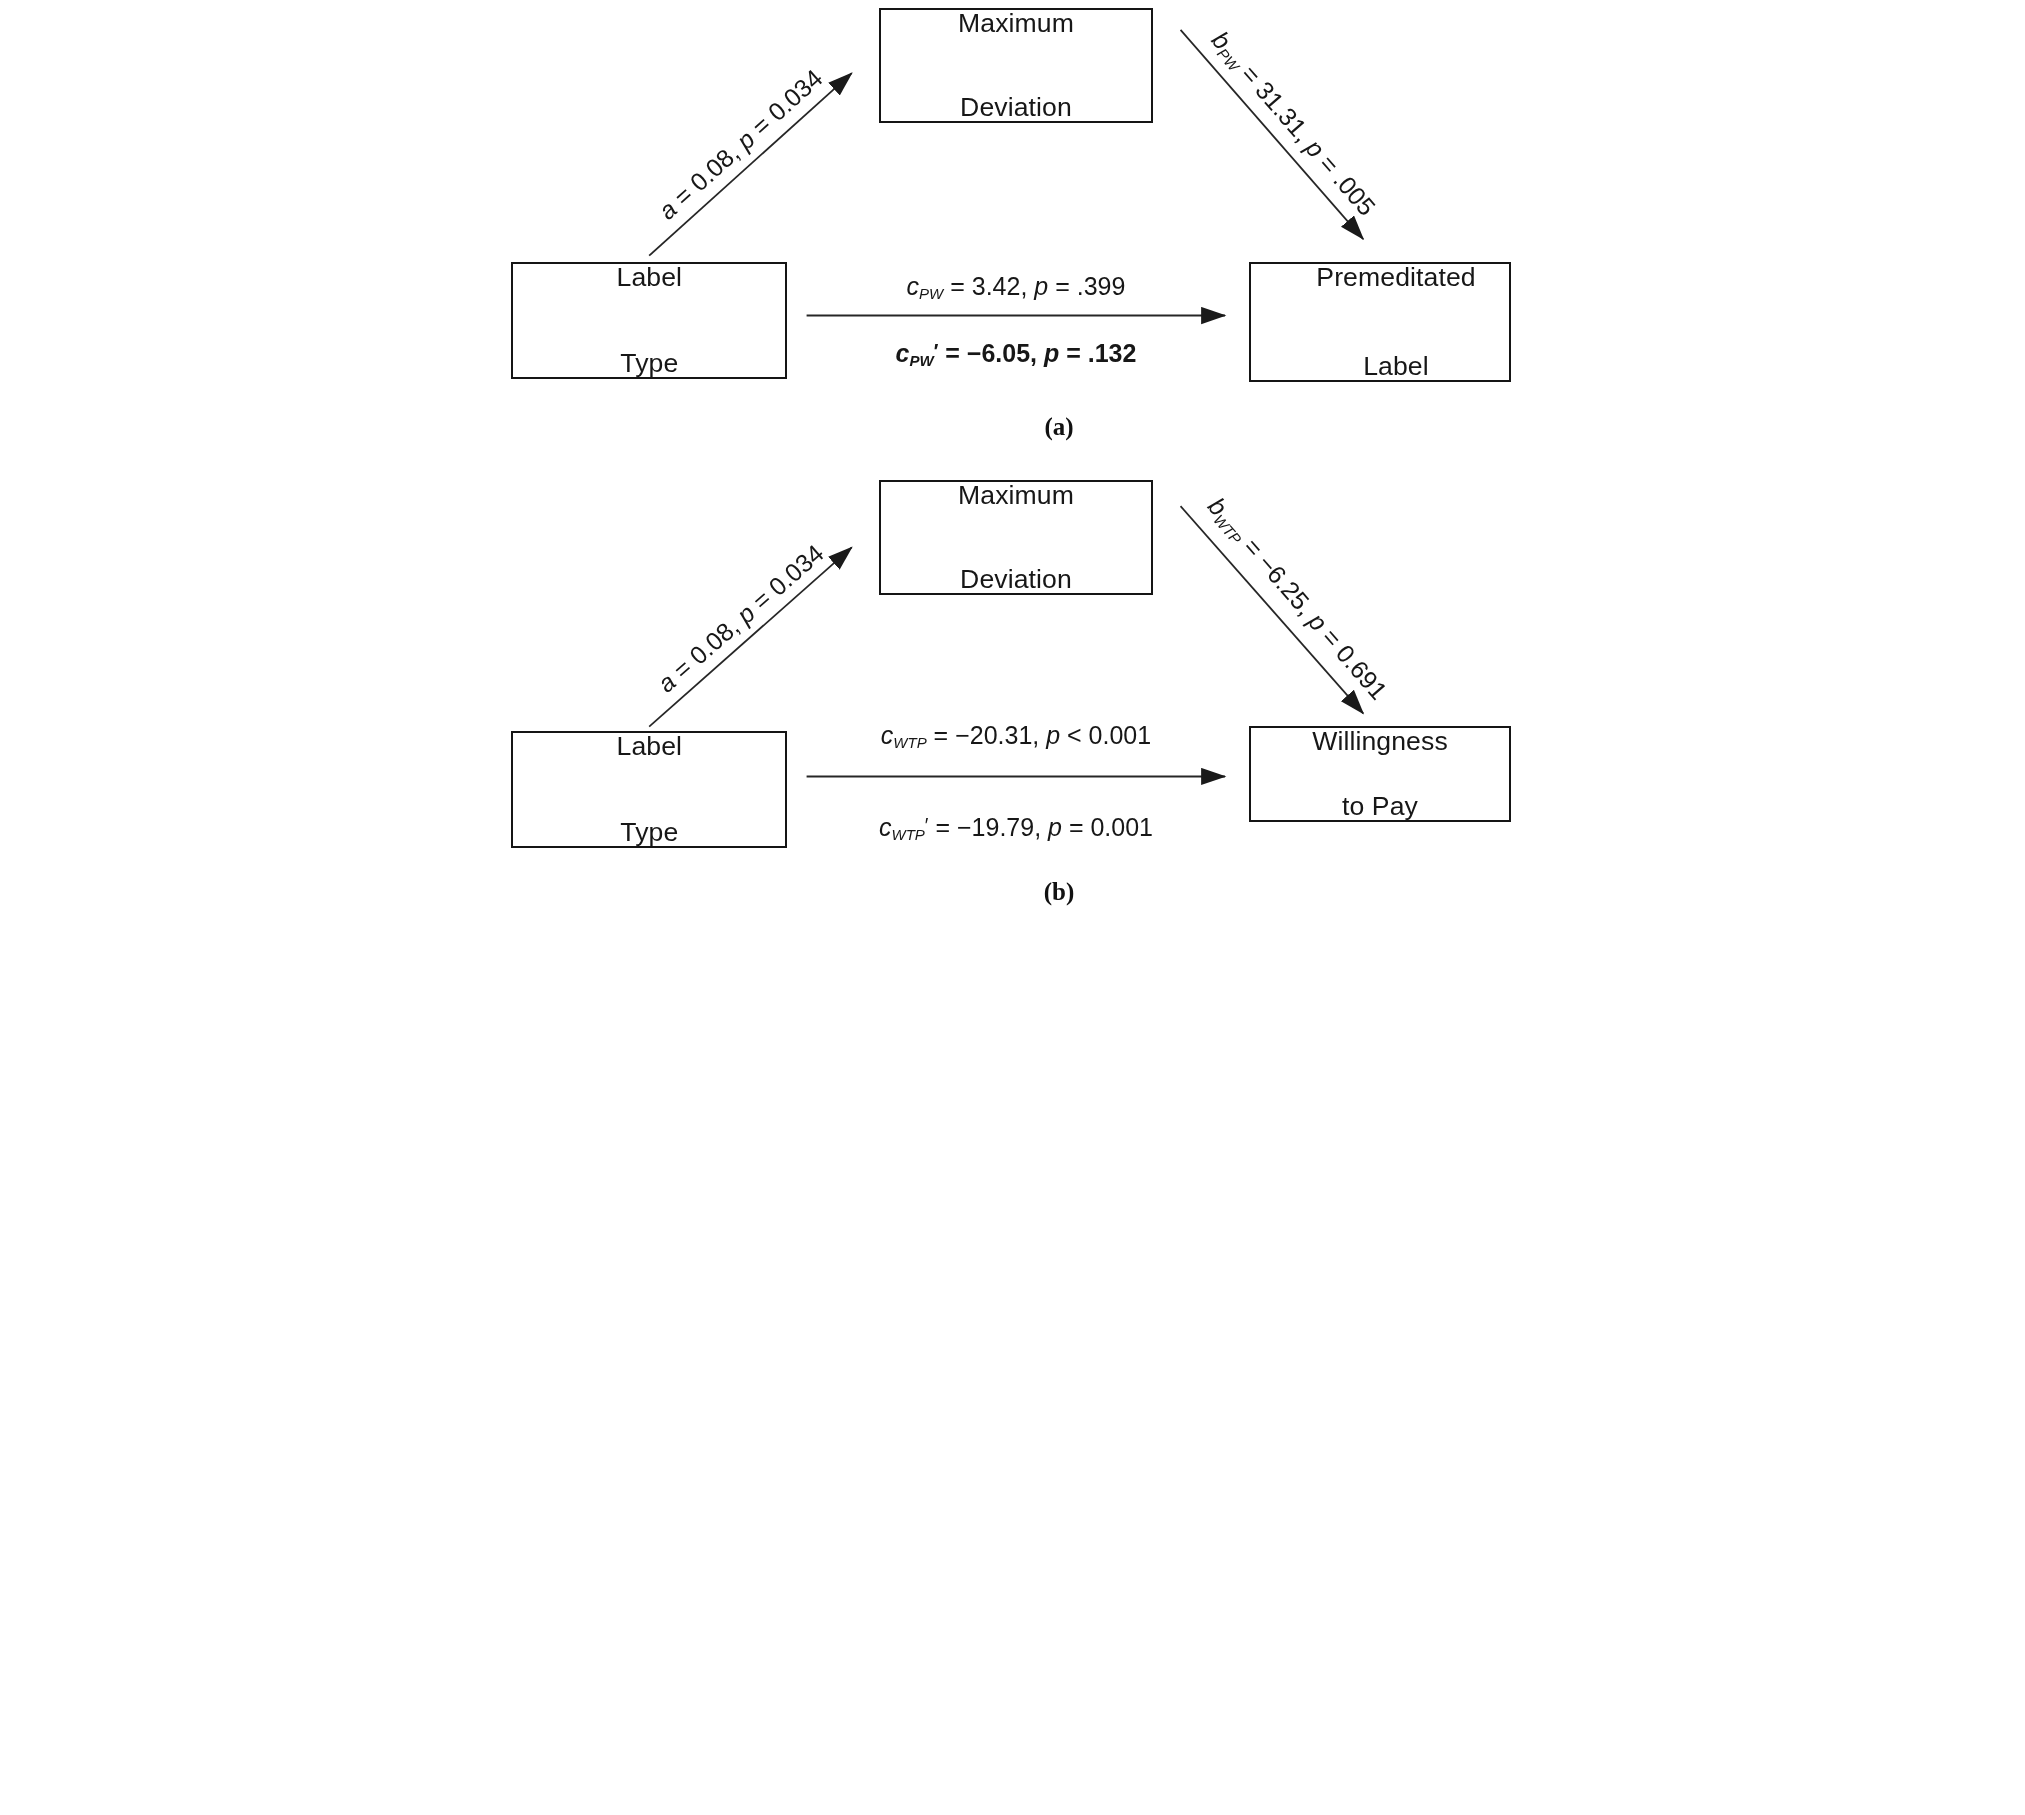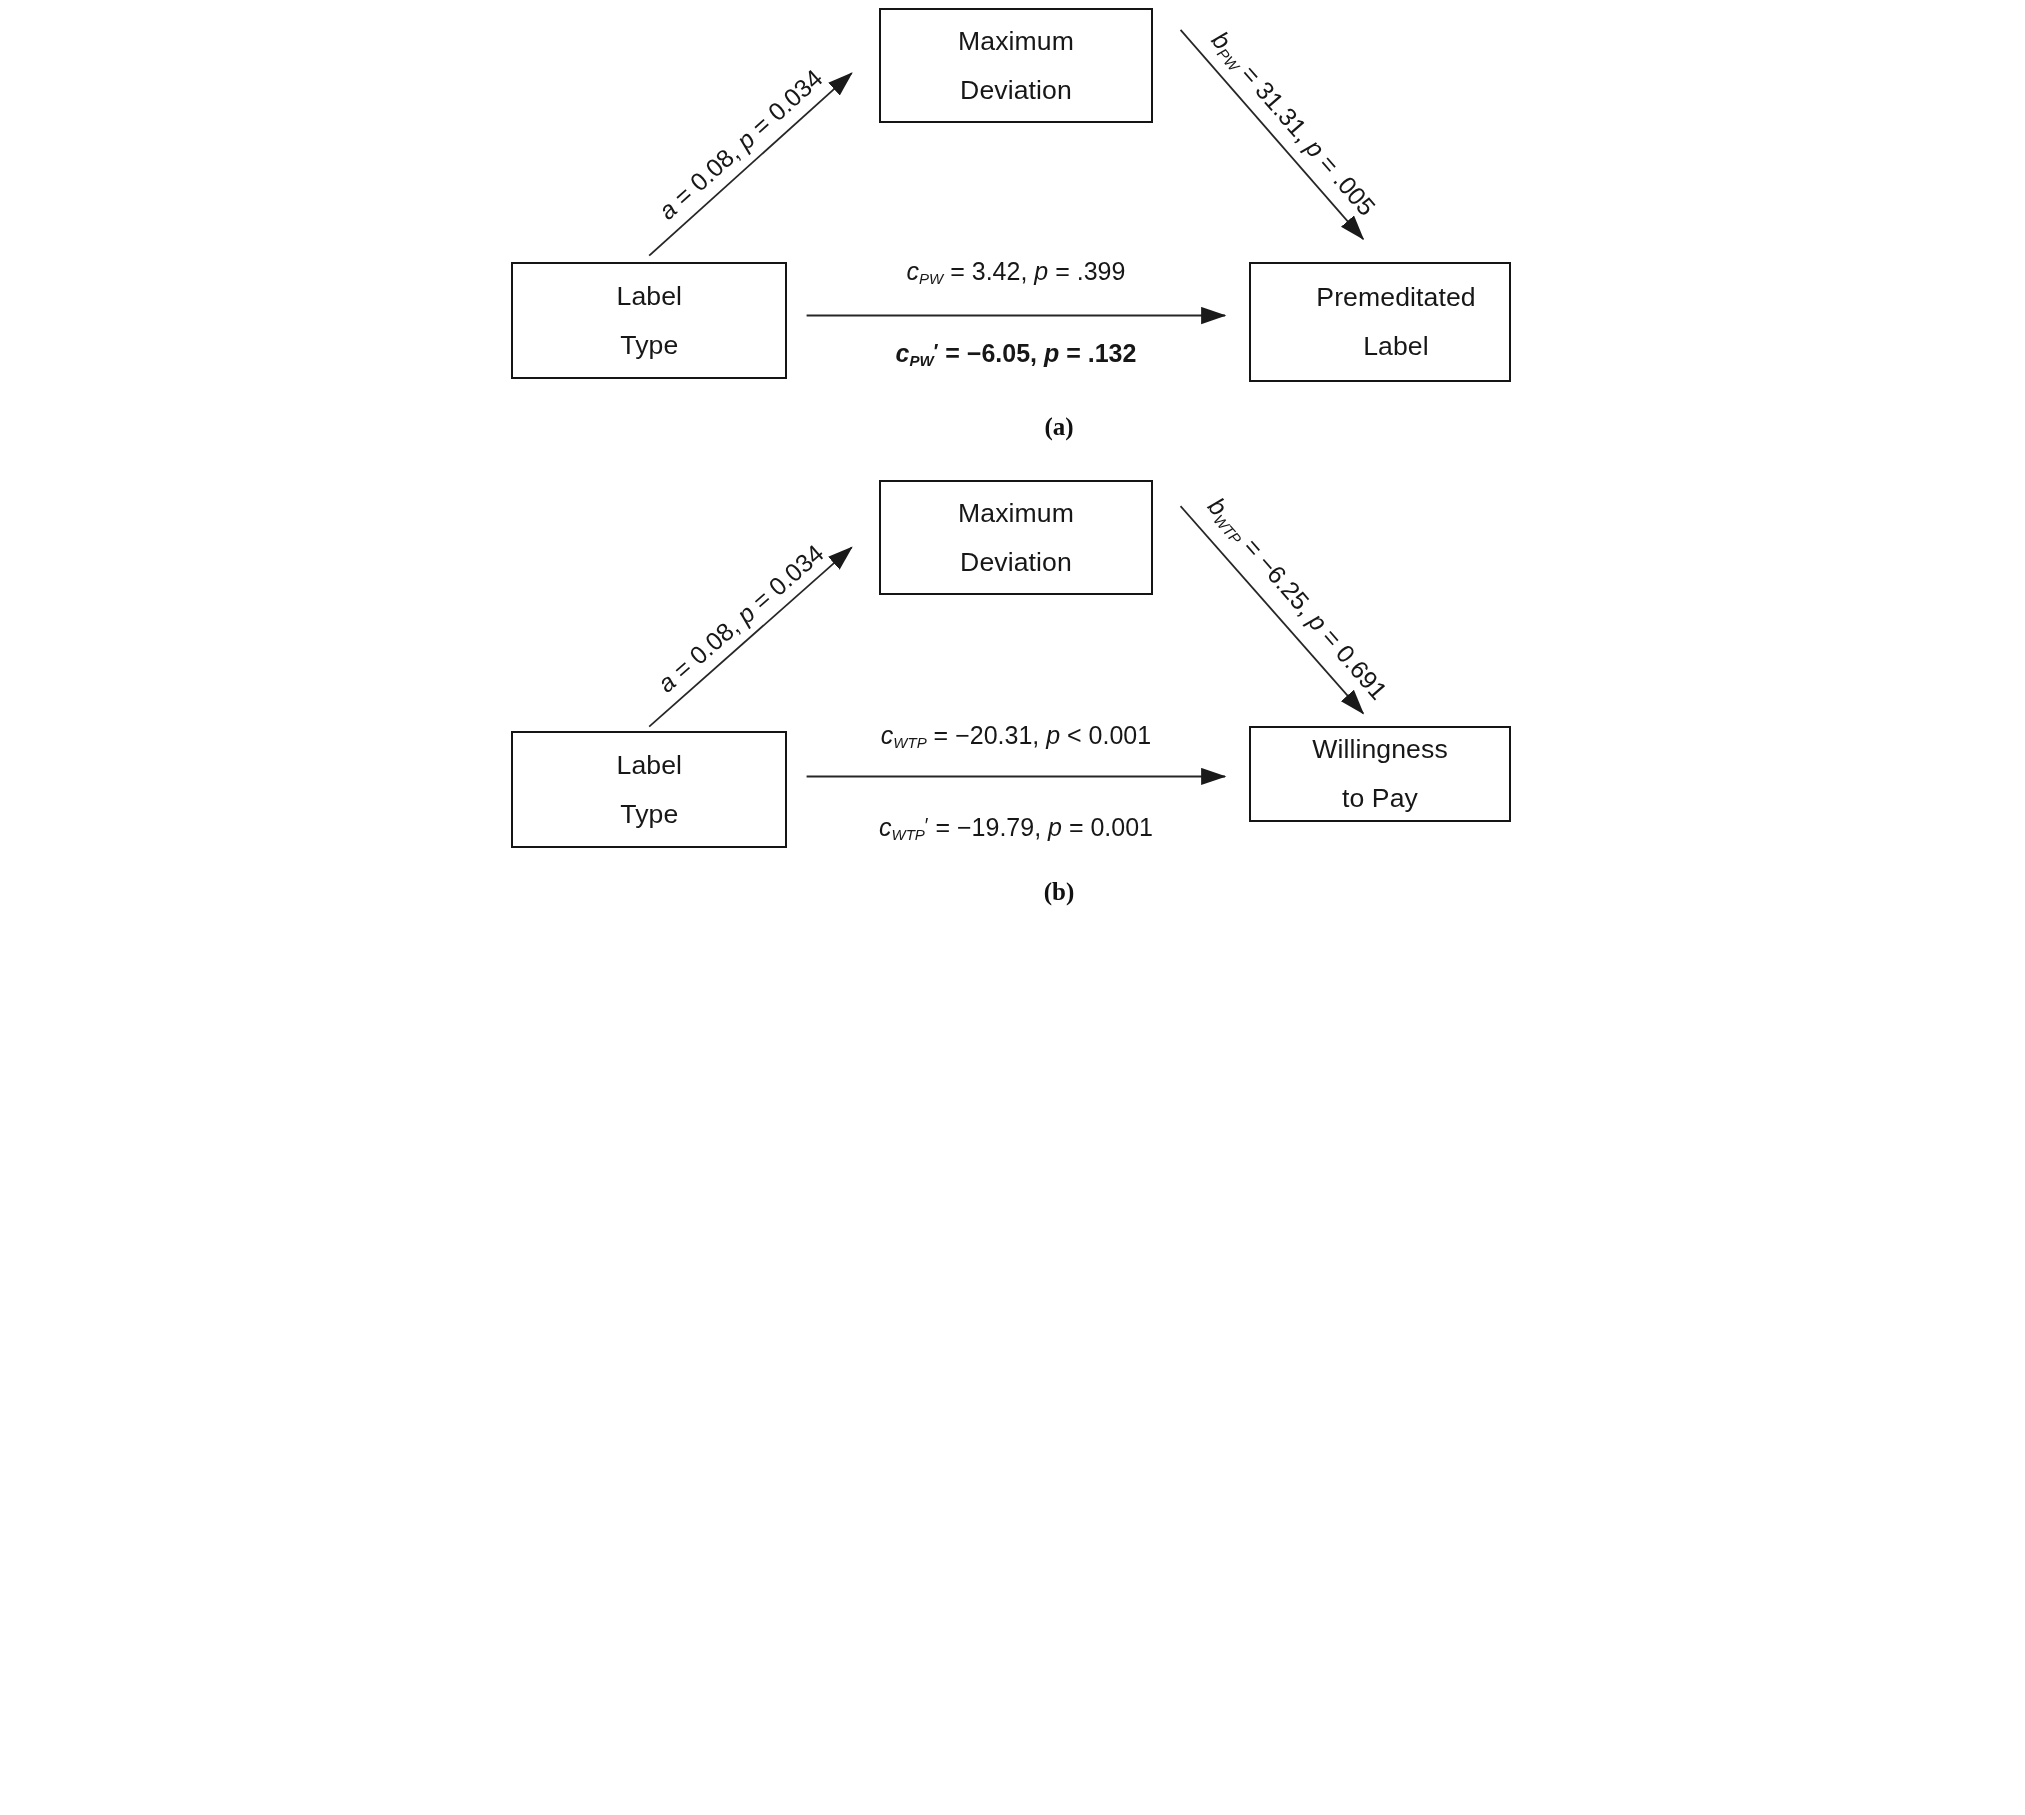--- a/index.html
+++ b/index.html
@@ -12,21 +12,21 @@
     color:#1a1a1a;
     overflow:hidden;
   }
   #arrows{position:absolute;left:0;top:0;}
   .node{
     position:absolute;
     box-sizing:border-box;
     border:2.7px solid #151515;
     background:#ffffff;
     display:flex;flex-direction:column;
-    align-items:center;justify-content:center;
+    align-items:center;justify-content:space-between;
     gap:22.6px;
     text-align:center;
   }
   .nl{
     font-size:26.6px;line-height:1.0;color:#171717;
     letter-spacing:0.1px;
   }
   .stat{
     position:absolute;
     white-space:pre;
@@ -77,21 +77,21 @@
 
   <div class="node" style="left:743px;top:262px;width:262px;height:120px;padding-left:32px;">
     <div class="nl">Premeditated</div>
     <div class="nl">Label</div>
   </div>
 
   <div class="stat" style="left:235px;top:145px;--rot:-42deg;"><span class="it">a</span><span class="sub"></span><span class="pr"></span><span> = 0.08, </span><span class="it">p</span><span> = 0.034</span></div>
 
   <div class="stat" style="left:787px;top:124px;--rot:49deg;"><span class="it">b</span><span class="sub">PW</span><span class="pr"></span><span> = 31.31, </span><span class="it">p</span><span> = .005</span></div>
 
-  <div class="stat" style="left:510px;top:272px;"><span class="it">c</span><span class="sub">PW</span><span class="pr"></span><span> = 3.42, </span><span class="it">p</span><span> = .399</span></div>
+  <div class="stat" style="left:510px;top:287px;"><span class="it">c</span><span class="sub">PW</span><span class="pr"></span><span> = 3.42, </span><span class="it">p</span><span> = .399</span></div>
 
   <div class="stat" style="left:510px;top:354px;font-weight:bold;"><span class="it">c</span><span class="sub">PW</span><span class="pr">′</span><span> = −6.05, </span><span class="it">p</span><span> = .132</span></div>
 
   <div class="cap" style="left:553px;top:427px;">(a)</div>
 
   <div class="node" style="left:373px;top:480px;width:274px;height:115px;">
     <div class="nl">Maximum</div>
     <div class="nl">Deviation</div>
   </div>
 

